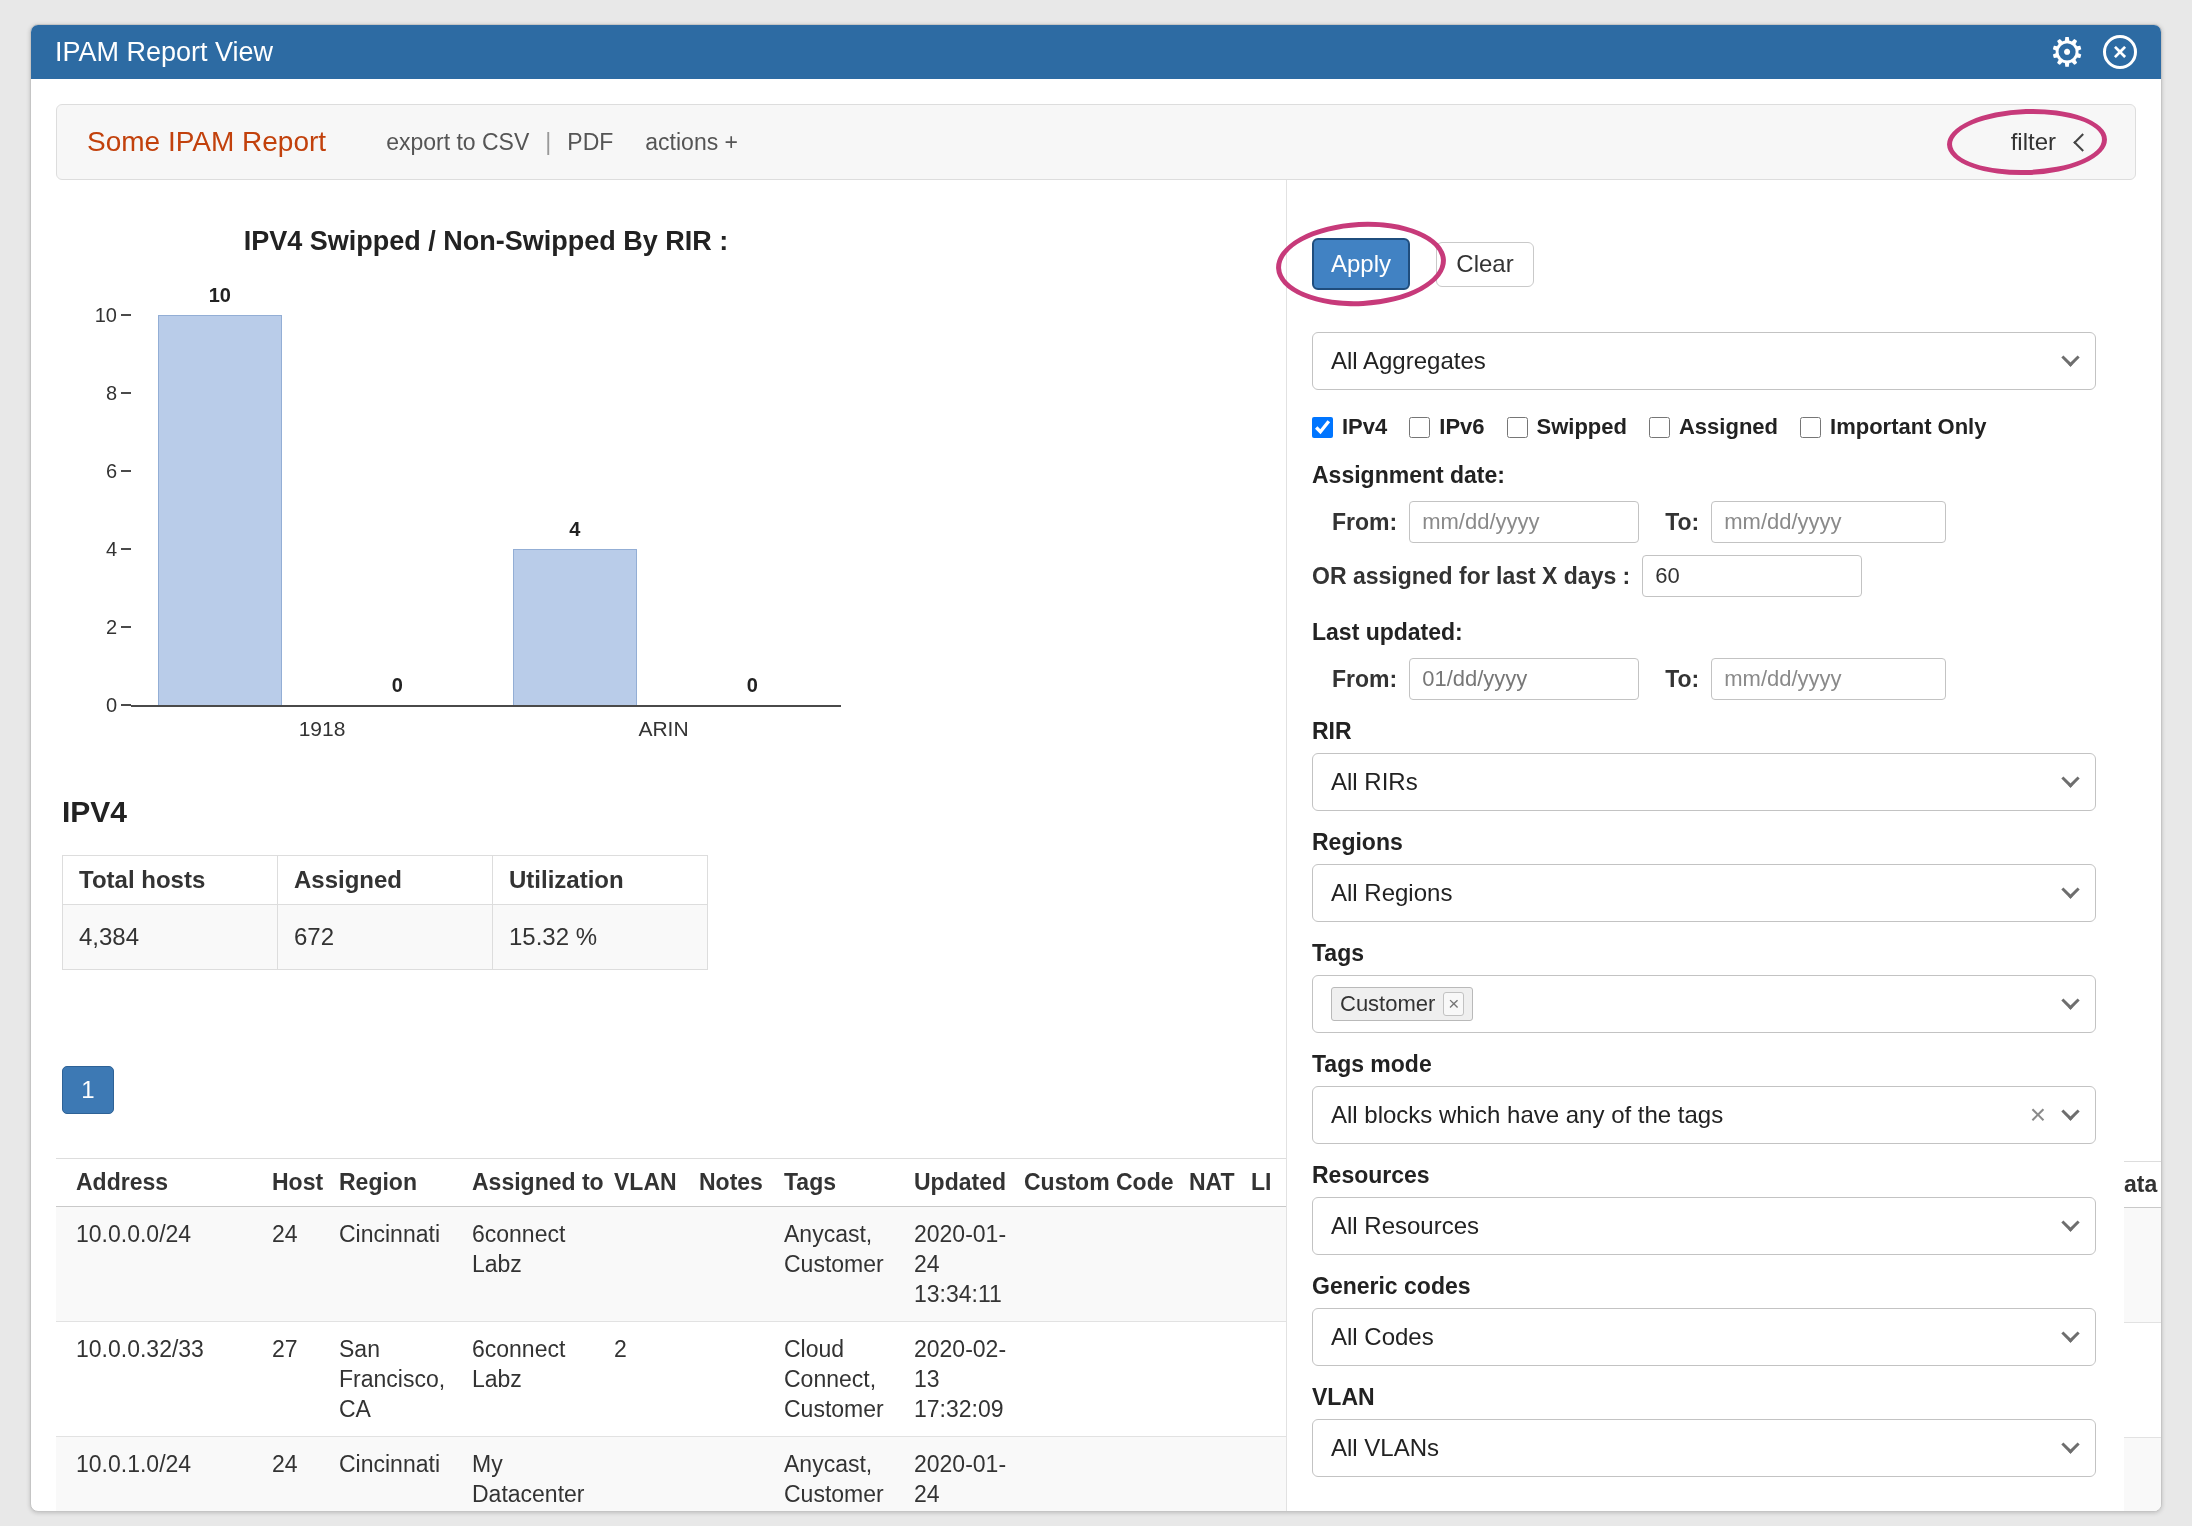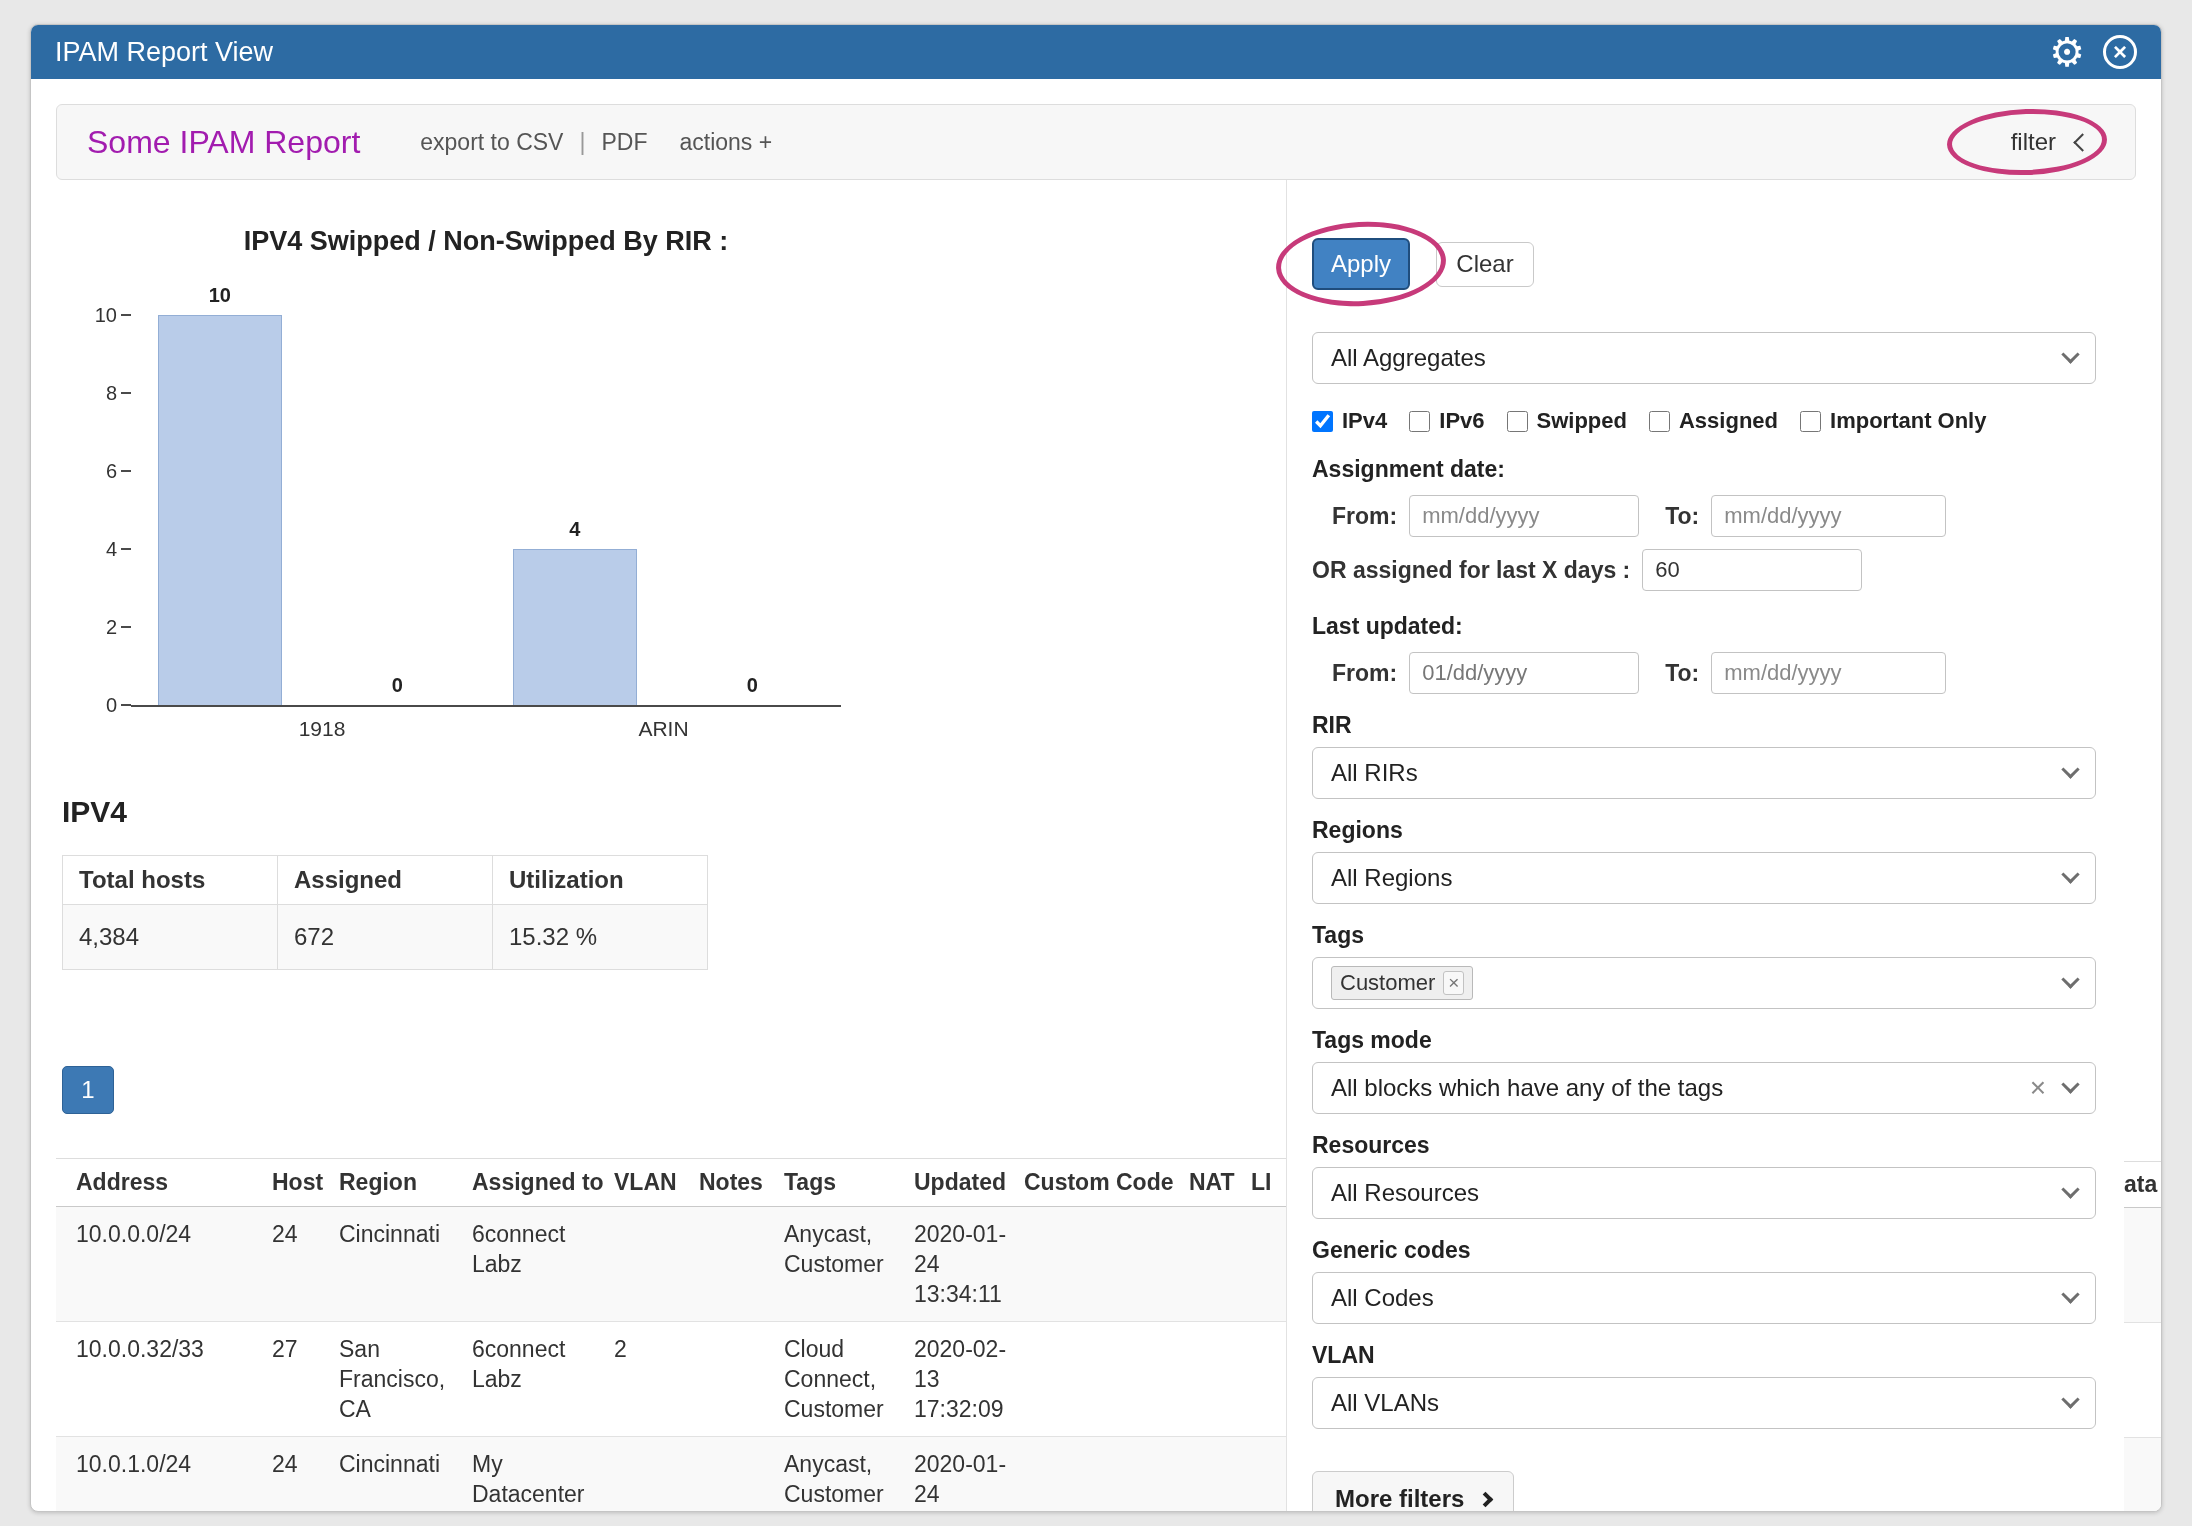--- a/index.html
+++ b/index.html
@@ -22,21 +22,21 @@
   .close-circle {
     width:34px; height:34px; border:3px solid #fff; border-radius:50%;
     display:flex; align-items:center; justify-content:center;
     color:#fff; font-size:24px; font-weight:bold; cursor:pointer; line-height:1;
   }
   
   .toolbar {
     margin:25px; height:76px; background:#f7f7f7; border:1px solid #ddd; border-radius:6px;
     display:flex; align-items:center; padding:0 30px; position:relative;
   }
-  .report-title { font-size:32px; color:#a21caf; margin-right:44px; }
+  .report-title { font-size:28px; color:#c2410c; margin-right:44px; }
   .tool-link { font-size:23px; color:#555; margin:0 16px; cursor:pointer; }
   .tool-sep { color:#999; font-size:23px; }
   .filter-link { margin-left:auto; display:flex; align-items:center; gap:20px; font-size:24px; color:#333; cursor:pointer; padding-right:16px; }
   .chev-left { width:13px; height:13px; border-left:2px solid #444; border-bottom:2px solid #444; transform:rotate(45deg); }
   .annotation-ellipse { position:absolute; border:5px solid #c73a7a; border-radius:50%; pointer-events:none; }
   .ellipse-filter { right:28px; top:4px; width:160px; height:66px; transform:rotate(-2deg); }
   
   .content { position:absolute; left:25px; top:155px; width:2082px; height:1333px; }
   
   .chart-title { margin:46px 0 0 0; width:860px; text-align:center; font-size:27px; font-weight:bold; color:#222; }
@@ -66,21 +66,21 @@
   .sliver-row { height:115px; border-bottom:1px solid #e2e2e2; }
   .sliver-row.shade { background:#f9f9f9; }
   
   .filter-panel { position:absolute; top:0; left:1230px; width:835px; height:1333px; background:#fff; border-left:1px solid #e2e2e2; padding:0 25px; z-index:5; }
   .panel-head { display:flex; align-items:center; margin-top:58px; }
   .panel-title { font-size:30px; color:#333; flex:1; }
   .apply-wrap { position:relative; margin-right:26px; }
   .btn-apply { width:98px; height:52px; background:#4182c3; border:2px solid #1f4d7d; border-radius:6px; color:#fff; font-size:24px; cursor:pointer; font-family:inherit; }
   .ellipse-apply { left:-36px; top:-16px; width:170px; height:84px; transform:rotate(-3deg); }
   .btn-clear { width:98px; height:45px; background:#fff; border:1px solid #c9c9c9; border-radius:6px; font-size:24px; color:#333; cursor:pointer; font-family:inherit; }
-  .dropdown { height:52px; border:1px solid #c3c3c3; border-radius:6px; display:flex; align-items:center; padding:0 18px; cursor:pointer; background:#fff; }
+  .dropdown { height:58px; border:1px solid #c3c3c3; border-radius:6px; display:flex; align-items:center; padding:0 18px; cursor:pointer; background:#fff; }
   .dd-value { font-size:24px; color:#222; white-space:nowrap; overflow:hidden; }
   .dd-icons { margin-left:auto; display:flex; align-items:center; gap:18px; }
   .chev-down { width:13px; height:13px; border-right:3px solid #6e6e6e; border-bottom:3px solid #6e6e6e; transform:rotate(45deg); margin-top:-7px; }
   .dd-clear { font-size:28px; color:#8a8a8a; cursor:pointer; line-height:1; }
   .dd-aggregates { margin-top:42px; }
   .checkbox-row { display:flex; align-items:center; gap:22px; margin-top:24px; }
   .chk { display:flex; align-items:center; gap:9px; font-size:22px; font-weight:bold; color:#222; cursor:pointer; }
   .chk input { width:21px; height:21px; margin:0; }
   .f-section-label { font-size:23px; font-weight:bold; color:#222; margin-top:22px; }
   .date-row { display:flex; align-items:center; margin:12px 0 0 20px; }

